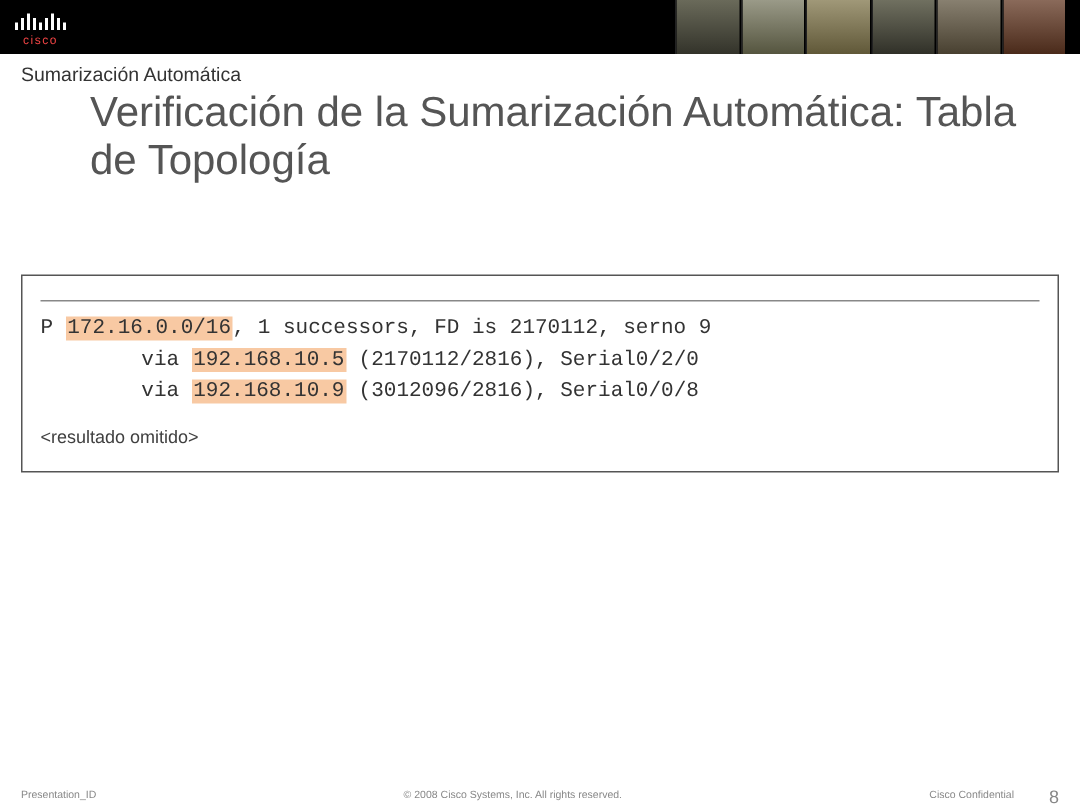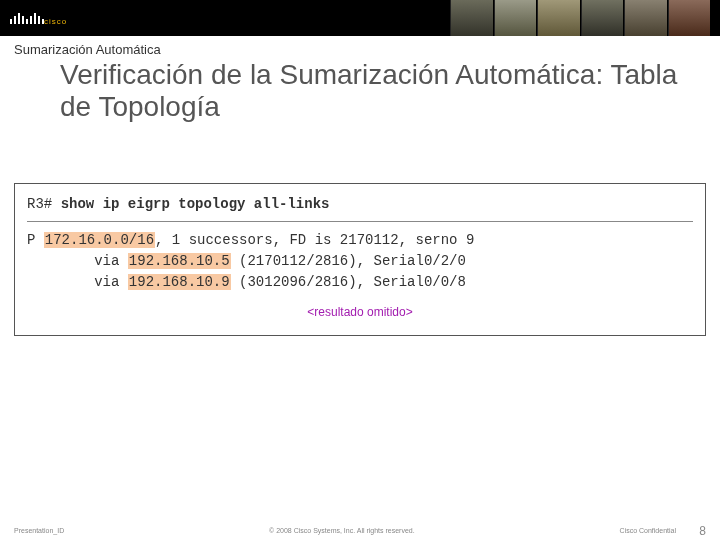--- a/index.html
+++ b/index.html
@@ -15,22 +15,23 @@
     width: 100%;
     height: 36px;
     background: #000;
     display: flex;
     align-items: center;
     justify-content: space-between;
     padding: 0 10px;
   }
   .cisco-logo {
     display: flex;
-    align-items: flex-end;
-    color: #eab308;
+    flex-direction: column;
+    align-items: center;
+    color: #ef4444;
   }
   .cisco-bars {
     display: flex;
     align-items: flex-end;
     gap: 2px;
     height: 14px;
     margin-bottom: 2px;
   }
   .cisco-bars span {
     display: block;
@@ -80,21 +81,21 @@
     font-family: "Courier New", monospace;
     font-size: 14px;
     line-height: 1.5;
     color: #333;
   }
   .term-row { white-space: pre; }
   .prompt { }
   .cmd-bold { font-weight: bold; }
   .hl { background: #f8c9a3; padding: 0 1px; }
   .hr-line { border: none; border-top: 1px solid #888; margin: 6px 0 8px 0; }
-  .omitted { font-size: 12px; color: #a21caf; font-family: Arial, sans-serif; text-align: center; }
+  .omitted { font-size: 12px; color: #404040; font-family: Arial, sans-serif; }
 
   .footer {
     position: absolute;
     bottom: 6px;
     left: 0;
     width: 100%;
     padding: 0 14px;
     display: flex;
     align-items: center;
     font-size: 7px;
@@ -130,21 +131,20 @@
       <div></div>
       <div></div>
       <div></div>
   </div>
 </div>
 
 <div class="section-label">Sumarización Automática</div>
 <div class="main-title">Verificación de la Sumarización Automática: Tabla de Topología</div>
 
 <div class="terminal-box">
-  <div class="term-row"><span class="prompt">R3#</span> <span class="cmd-bold">show ip eigrp topology all-links</span></div>
   <hr class="hr-line">
   <div class="term-row"><span>P </span><span class="hl">172.16.0.0/16</span><span>, 1 successors, FD is 2170112, serno 9</span></div>
   <div class="term-row"><span>        via </span><span class="hl">192.168.10.5</span><span> (2170112/2816), Serial0/2/0</span></div>
   <div class="term-row"><span>        via </span><span class="hl">192.168.10.9</span><span> (3012096/2816), Serial0/0/8</span></div>
   <div style="height:10px"></div>
   <div class="omitted">&lt;resultado omitido&gt;</div>
 </div>
 
 <div class="footer">
   <div class="pid">Presentation_ID</div>

